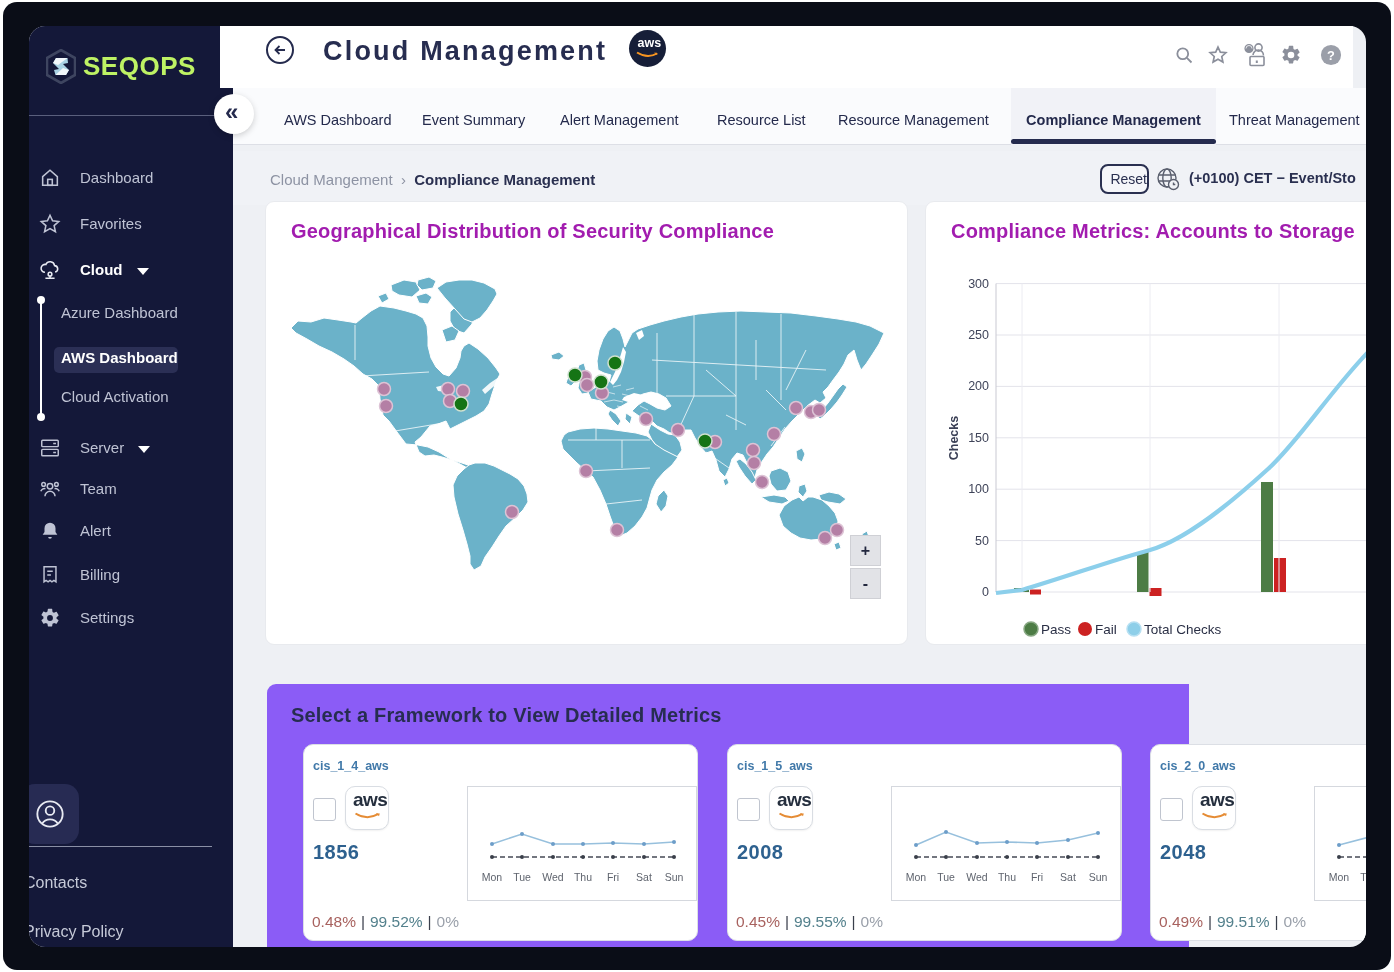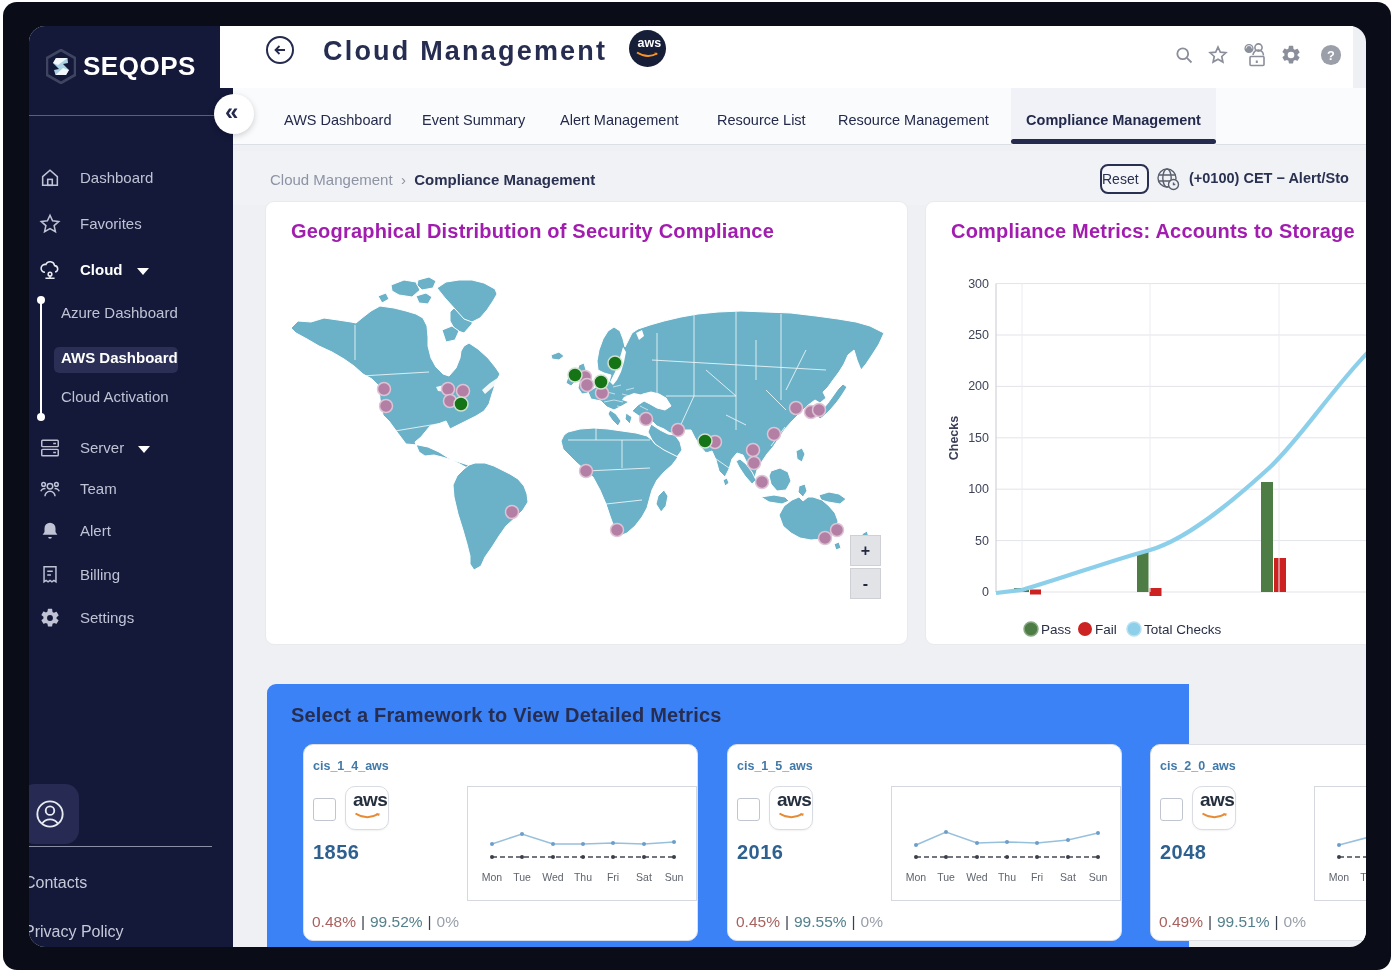--- a/index.html
+++ b/index.html
@@ -2,21 +2,21 @@
 <html><head>
 <meta charset="utf-8">
 <style>
 * { margin:0; padding:0; box-sizing:border-box; }
 html,body { width:1394px; height:972px; background:#fff; font-family:"Liberation Sans", sans-serif; overflow:hidden; }
 .frame { position:absolute; left:3px; top:2px; width:1388px; height:968px; background:#0a0d17; border-radius:14px; }
 .app { position:absolute; left:29px; top:26px; width:1337px; height:921px; border-radius:16px; overflow:hidden; background:#eef0f4; }
 
 .sidebar { position:absolute; left:0; top:0; width:204px; height:100%; background:#141839; }
 .logo-row { position:absolute; left:17px; top:23px; display:flex; align-items:center; }
-.logo-txt { color:#ffffff; font-size:26px; font-weight:700; letter-spacing:0.5px; margin-left:7px; }
+.logo-txt { color:#bef264; font-size:26px; font-weight:700; letter-spacing:0.5px; margin-left:7px; }
 .side-div { position:absolute; left:0; top:89px; width:204px; border-top:1.5px solid #5a5f7d; }
 .mi { position:absolute; left:0; width:204px; height:24px; color:#bfc3d4; font-size:15px; }
 .mi .ic { position:absolute; left:10px; top:0; width:22px; height:22px; }
 .mi .tx { position:absolute; left:51px; top:2px; }
 .mi.sub .tx { left:32px; }
 .mi.boldw { color:#fff; font-weight:700; }
 .caret { display:inline-block; margin-left:14px; width:0; height:0; border-left:6px solid transparent; border-right:6px solid transparent; border-top:7px solid #fff; vertical-align:middle; }
 .hl { position:absolute; left:25px; top:321px; width:124px; height:26px; background:#2b2f55; border-radius:5px; }
 .vline { position:absolute; left:11px; top:274px; width:2px; height:117px; background:#fff; }
 .vline:before,.vline:after { content:""; position:absolute; left:-3px; width:8px; height:8px; border-radius:50%; background:#fff; }
@@ -32,28 +32,28 @@
 .hicons { position:absolute; left:954px; top:17px; width:190px; height:24px; }
 
 .tabs { position:absolute; left:204px; top:62px; width:1133px; height:57px; background:#fafbfd; border-bottom:1.5px solid #dddfe6; }
 .tab { position:absolute; top:0; height:57px; line-height:64px; font-size:14.5px; color:#242a4c; white-space:nowrap; }
 .tab.active { background:#f1f2f7; font-weight:700; text-align:center; }
 .tab.active:after { content:""; position:absolute; left:0; right:0; bottom:1px; height:5px; background:#252b4e; border-radius:3px; }
 
 .crumbrow { position:absolute; left:204px; top:125px; width:1133px; height:54px; background:#f0f2f6; }
 .crumb { position:absolute; left:37px; top:20px; font-size:15px; color:#8d93a3; }
 .crumb b { color:#2a3050; }
-.resetbtn { position:absolute; left:867px; top:13px; width:49px; height:30px; border:2px solid #2a3050; border-radius:8px; background:#f5f6f9; color:#2a3050; font-size:14px; text-align:left; line-height:27px; }
+.resetbtn { position:absolute; left:867px; top:13px; width:49px; height:30px; border:2px solid #2a3050; border-radius:8px; background:#f5f6f9; color:#2a3050; font-size:14px; text-align:right; line-height:27px; }
 .tz { position:absolute; left:956px; top:19px; font-size:14.5px; font-weight:700; color:#2a3050; white-space:nowrap; }
 
 .card { position:absolute; background:#fff; border-radius:9px; border:1px solid #e8eaee; }
 .map-card { left:236px; top:175px; width:643px; height:444px; }
 .chart-card { left:896px; top:175px; width:643px; height:444px; }
 .cardtitle { position:absolute; left:25px; top:18px; font-size:20px; font-weight:700; color:#a21caf; letter-spacing:0.2px; }
-.fw-panel { position:absolute; left:238px; top:658px; width:922px; height:263px; background:#3b82f6; border-radius:9px 0 0 0; }
+.fw-panel { position:absolute; left:238px; top:658px; width:922px; height:263px; background:#8b5cf6; border-radius:9px 0 0 0; }
 .fw-title { position:absolute; left:24px; top:20px; font-size:20px; font-weight:700; color:#272d50; letter-spacing:0.2px; }
 .fw-card { position:absolute; top:60px; width:395px; height:197px; background:#fff; border:1.5px solid #dcdfe5; border-radius:10px; }
 .collapse-btn { position:absolute; left:185px; top:68px; width:40px; height:40px; border-radius:50%; background:#fff; box-shadow:0 2px 6px rgba(0,0,0,0.18); z-index:5; }
 .fwc-name { position:absolute; left:9px; top:14px; font-size:12.5px; font-weight:700; color:#4179a9; }
 .fwc-check { position:absolute; left:9px; top:53px; width:23px; height:23px; border:1.5px solid #c0c5cf; border-radius:3px; background:#fff; }
 .fwc-aws { position:absolute; left:41px; top:41px; width:44px; height:44px; border:1px solid #d9dde3; border-radius:10px; background:#fff; box-shadow:0 1px 2px rgba(0,0,0,0.06); }
 .aws-t { position:absolute; left:7px; top:2px; font-size:19px; font-weight:700; color:#252f3e; letter-spacing:-0.5px; }
 .aws-s { position:absolute; left:8px; top:25px; }
 .fwc-num { position:absolute; left:9px; top:96px; font-size:20px; font-weight:700; color:#2e618f; letter-spacing:0.5px; }
 .fwc-spark { position:absolute; left:163px; top:41px; width:230px; height:115px; border:1px solid #d5d8de; }
@@ -196,32 +196,33 @@
         </svg>
     </div>
   </div>
   <div class="tabs">
     <div class="tab" style="left:51px;">AWS Dashboard</div>
     <div class="tab" style="left:189px;">Event Summary</div>
     <div class="tab" style="left:327px;">Alert Management</div>
     <div class="tab" style="left:484px;">Resource List</div>
     <div class="tab" style="left:605px;text-align:right;">Resource Management</div>
     <div class="tab active" style="left:778px;width:205px;">Compliance Management</div>
+    <div class="tab" style="left:996px;">Threat Management</div>
   </div>
   <div class="crumbrow">
     <div class="crumb">Cloud Mangement&nbsp; › &nbsp;<b>Compliance Management</b></div>
     <div class="resetbtn">Reset</div>
     <svg style="position:absolute;left:922px;top:15px" width="26" height="26" viewBox="0 0 26 26" fill="none" stroke="#5a5f6e" stroke-width="1.4">
         <circle cx="12" cy="12" r="9"></circle>
         <ellipse cx="12" cy="12" rx="4.2" ry="9"></ellipse>
         <path d="M3.4 9 H20.6 M3.4 15 H20.6"></path>
         <circle cx="18.5" cy="18.5" r="5" fill="#f0f2f6" stroke="#5a5f6e"></circle>
         <path d="M18.5 16.5 v2 h1.8"></path>
       </svg>
-    <div class="tz">(+0100) CET − Alert/Sto</div>
+    <div class="tz">(+0100) CET − Event/Sto</div>
   </div>
   <div class="collapse-btn">
       <span style="position:absolute;left:11px;top:4px;font-size:24px;color:#252b4e;font-weight:700;">«</span>
     </div>
   <div class="card map-card">
       <div class="cardtitle">Geographical Distribution of Security Compliance</div>
     <svg style="position:absolute;left:0;top:-2px" width="641" height="444" viewBox="0 0 641 444">
       <g fill="#6bb2c9" stroke="#ffffff" stroke-width="1" stroke-linejoin="round">
 
         <path d="M25,128 L32,121 45,122 58,118 72,120 85,122 90,123 96,118 105,111 114,106 128,108 140,111 150,114 157,118 161,126 162,137 162,146 165,158 170,167 177,174 183,176 190,168 194,158 195,151 198,146 203,143 212,149 222,158 230,168 234,174 230,182 226,194 223,204 218,211 210,216 200,221 190,226 184,229 180,221 172,224 164,226 155,237 149,242 153,252 159,256 168,255 176,257 186,260 196,263 205,266 209,267 203,269 194,264 184,259 173,252 162,247 152,245 140,244 131,232 123,221 117,215 114,199 113,186 106,179 97,174 88,166 78,159 66,152 53,146 41,139 30,133 Z"></path>
@@ -422,21 +423,21 @@
     <div class="fw-card" style="left:460px;">
       <div class="fwc-name">cis_1_5_aws</div>
       <div class="fwc-check"></div>
       <div class="fwc-aws">
           <span class="aws-t">aws</span>
           <svg class="aws-s" width="27" height="10" viewBox="0 0 27 10">
             <path d="M1.5 1.5 Q13 8.5 24 2.2" fill="none" stroke="#e58c35" stroke-width="2"></path>
             <path d="M25.8 1.6 l-4 -0.3 l3.2 2.9 Z" fill="#e58c35"></path>
           </svg>
         </div>
-      <div class="fwc-num">2016</div>
+      <div class="fwc-num">2008</div>
       <div class="fwc-spark"><svg width="228" height="112" viewBox="0 0 228 112">
         <polyline points="24,58 54,45 85,56 115,55 145,56 176,53 206,46" fill="none" stroke="#97c0dd" stroke-width="1.6"></polyline>
         <g fill="#6d9ec9">
               <circle cx="24" cy="58" r="2"></circle>
               <circle cx="54" cy="45" r="2"></circle>
               <circle cx="85" cy="56" r="2"></circle>
               <circle cx="115" cy="55" r="2"></circle>
               <circle cx="145" cy="56" r="2"></circle>
               <circle cx="176" cy="53" r="2"></circle>
               <circle cx="206" cy="46" r="2"></circle>

